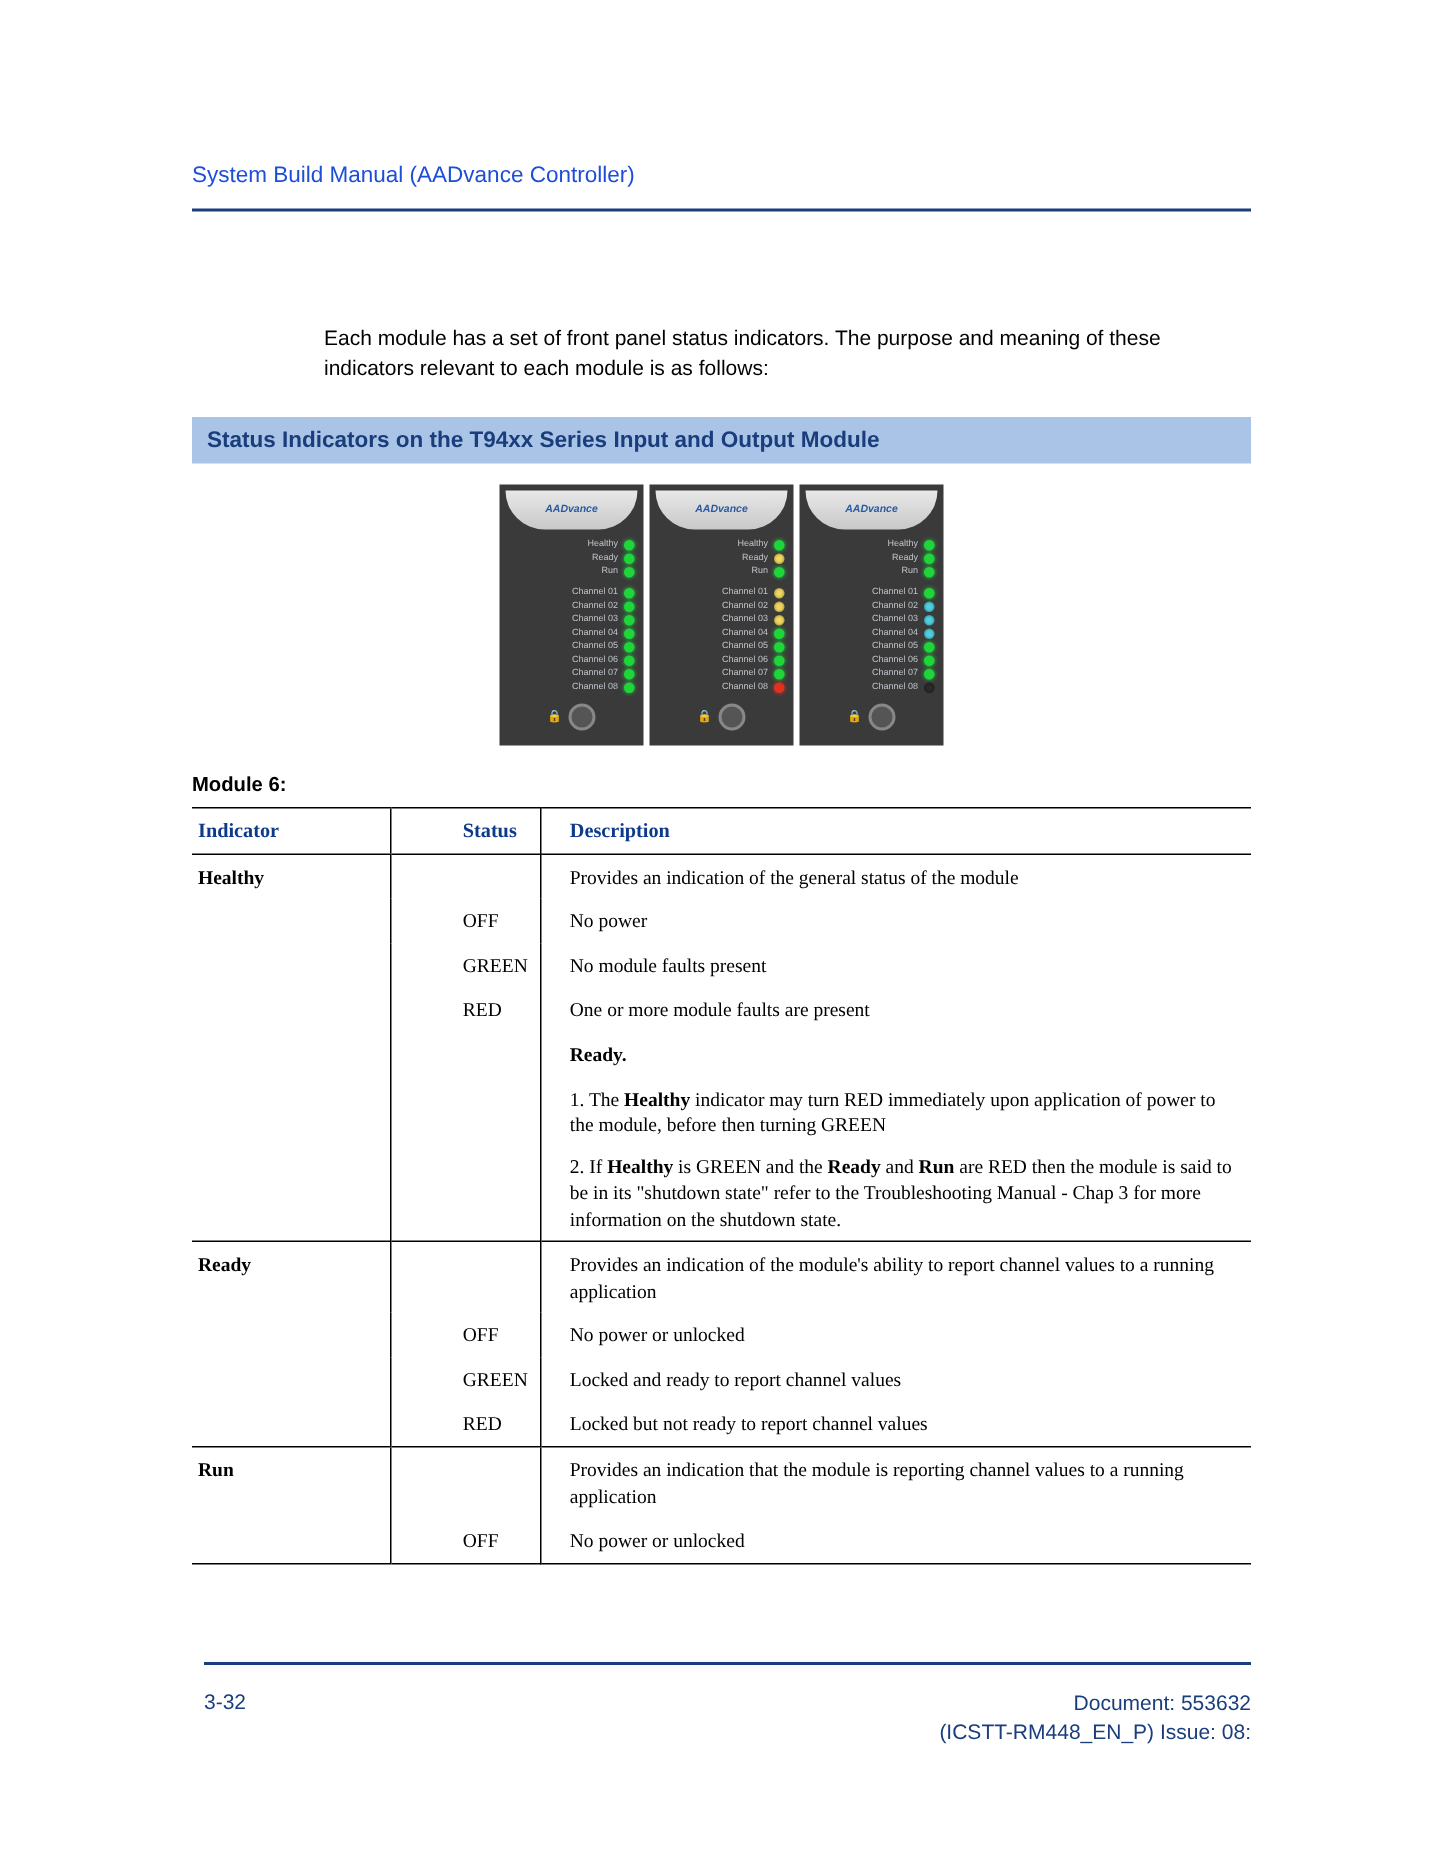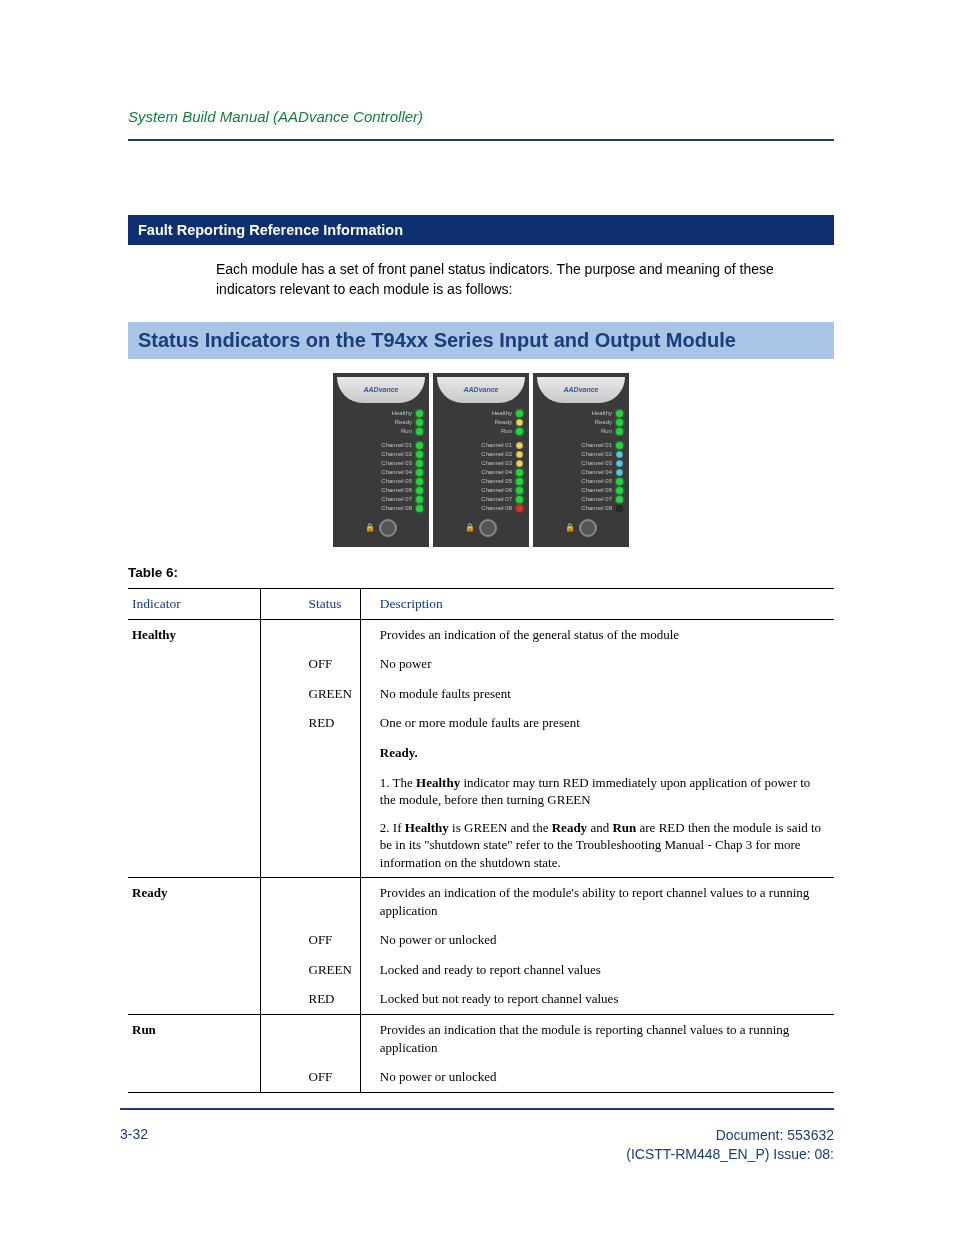--- a/index.html
+++ b/index.html
@@ -8,25 +8,24 @@
     font-family: Verdana, Geneva, sans-serif;
     width: 954px;
     height: 1235px;
     position: relative;
     color: #000;
   }
   .page {
     padding: 108px 120px 60px 128px;
   }
   .running-header {
-    color: #15803d;
+    color: #1d4ed8;
     font-size: 15px;
     margin-bottom: 14px;
     font-family: Arial, sans-serif;
-    font-style: italic;
   }
   .hr {
     height: 2px;
     background: #1a3d7c;
     margin-bottom: 74px;
   }
   .section-bar-dark {
     background: #0d2f6f;
     color: #fff;
     font-weight: bold;
@@ -39,21 +38,21 @@
     margin-left: 88px;
     font-size: 14px;
     line-height: 1.45;
     margin-bottom: 22px;
     font-family: Arial, sans-serif;
   }
   .section-bar-light {
     background: #a9c4e6;
     color: #1a3d7c;
     font-weight: bold;
-    font-size: 20px;
+    font-size: 15px;
     padding: 7px 10px;
     font-family: Arial, sans-serif;
     margin-bottom: 14px;
   }
   .modules-row {
     display: flex;
     justify-content: center;
     gap: 4px;
     margin-bottom: 18px;
   }
@@ -118,55 +117,54 @@
     font-size: 13px;
     font-family: Georgia, 'Times New Roman', serif;
   }
   table.ind td {
     padding: 6px 8px 6px 4px;
     vertical-align: top;
     line-height: 1.35;
   }
   table.ind .hcell {
     color: #0d3a8a;
-    font-weight: normal;
+    font-weight: bold;
     border-top: 1px solid #000;
     border-bottom: 1px solid #000;
     font-size: 13.5px;
   }
   table.ind .indname { font-weight: bold; }
   table.ind .col1 { width: 132px; }
   table.ind .col2 { width: 84px; border-left: 1px solid #000; border-right: 1px solid #000; padding-left: 48px; }
   table.ind .col3 { width: auto; padding-left: 19px; }
   table.ind .sep td { border-top: 1px solid #000; }
   table.ind tr:last-child td { border-bottom: 1px solid #000; }
   table.ind .noteblock p { margin-bottom: 10px; }
   table.ind .noteblock p:last-child { margin-bottom: 0; }
   .footer {
     position: absolute;
     bottom: 70px;
-    left: 120px; right: 120px;
+    left: 136px; right: 120px;
   }
   .footer .hr2 {
     height: 2px; background:#1a3d7c; margin-bottom: 16px;
   }
   .footer .row {
     display:flex; justify-content:space-between;
     color:#1a3d7c; font-size:14px; font-family: Arial, sans-serif;
   }
   .footer .right { text-align:right; line-height:1.4; }
 </style>
 </head>
 <body>
 
 <div class="page">
   <div class="running-header">System Build Manual  (AADvance Controller)</div>
   <div class="hr"></div>
 
-  <div class="section-bar-dark">Fault Reporting Reference Information</div>
   <div class="intro">Each module has a set of front panel status indicators. The purpose and meaning of these indicators relevant to each module is as follows:</div>
 
   <div class="section-bar-light">Status Indicators on the T94xx Series Input and Output Module</div>
 
   <div class="modules-row" id="modules-row">
       <div class="module">
         <div class="top-cap">AADvance</div>
         <div class="row">
           <span class="label">Healthy</span>
           <span class="led green"></span>
@@ -317,21 +315,21 @@
           <span class="led dark"></span>
         </div>
         <div class="lock">
           <span class="icon">🔒</span>
           <span class="knob"></span>
         </div>
       </div>
     </div>
 
   <div class="table-caption">
-    <span class="num">Table 6:</span>
+    <span class="num">Module 6:</span>
   </div>
 
   <table class="ind">
     <tbody id="tbody">
         <tr>
           <td class="hcell col1">Indicator</td>
           <td class="hcell col2">Status</td>
           <td class="hcell col3">Description</td>
         </tr>
         <tr>

